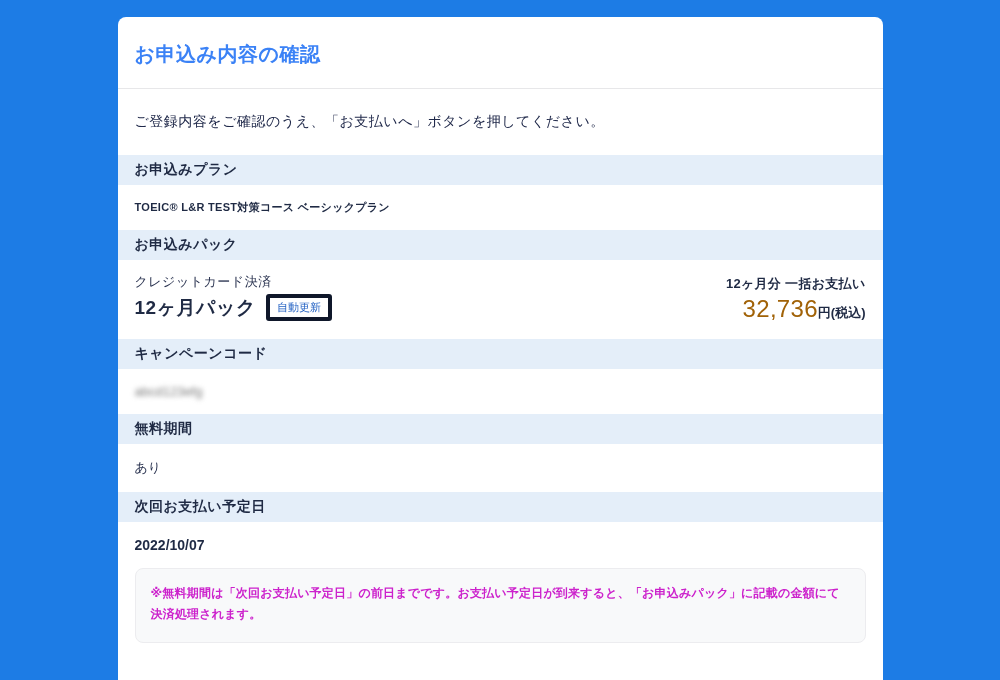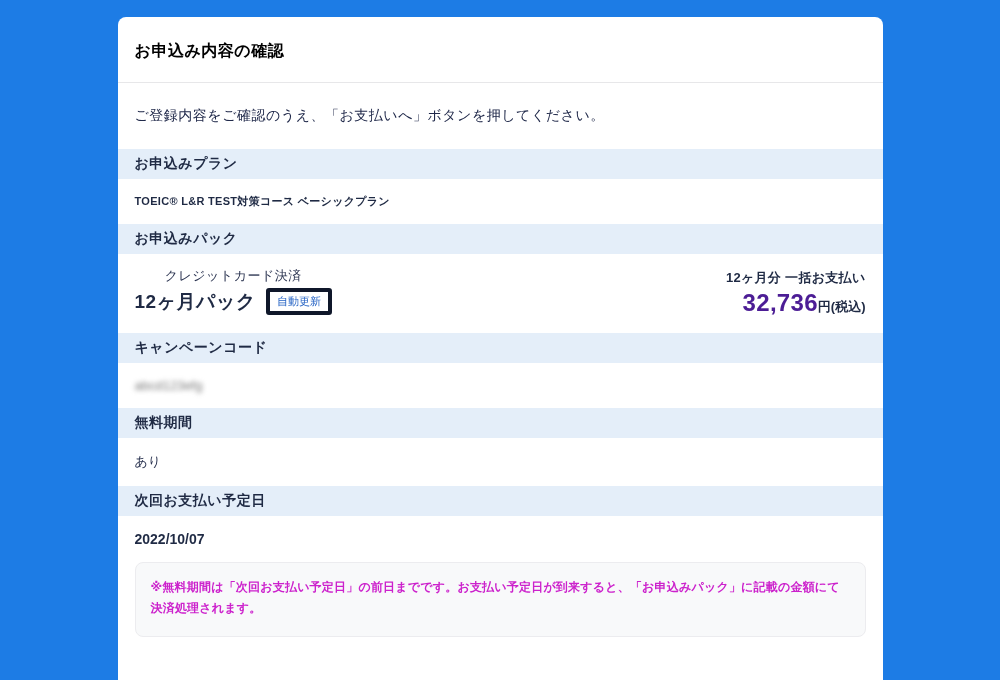--- a/index.html
+++ b/index.html
@@ -16,23 +16,23 @@
     margin: 17px auto 0 auto;
     background: #ffffff;
     border-radius: 8px 8px 0 0;
     overflow: hidden;
   }
   .card-header {
     padding: 24px 17px 20px 17px;
     border-bottom: 1px solid #e7e7e9;
   }
   .card-title {
-    font-size: 16px;
+    font-size: 20px;
     font-weight: bold;
-    color: #000000;
+    color: #3b82f6;
     letter-spacing: 0.5px;
   }
   .intro {
     padding: 24px 17px;
     font-size: 14px;
     color: #20294a;
     letter-spacing: 0.5px;
   }
   .band {
     background: #e4eef9;
@@ -56,21 +56,20 @@
     display: flex;
     justify-content: space-between;
     align-items: flex-start;
     padding: 13px 17px 16px 17px;
   }
   .pack-left .payment-method {
     font-size: 13px;
     color: #2a3350;
     margin-bottom: 3px;
     letter-spacing: 0.5px;
-    text-align: center;
   }
   .pack-name-line { display: flex; align-items: flex-end; gap: 10px; }
   .pack-name {
     font-size: 19px;
     font-weight: bold;
     color: #1f2a44;
     letter-spacing: 0.5px;
   }
   .badge {
     display: inline-block;
@@ -86,22 +85,22 @@
   .price-caption {
     font-size: 13px;
     font-weight: bold;
     color: #1f2a44;
     margin-bottom: 2px;
     letter-spacing: 0.3px;
   }
   .price-line { white-space: nowrap; }
   .price-amount {
     font-size: 24px;
-    font-weight: bold;
-    color: #4c1d95;
+    font-weight: normal;
+    color: #a16207;
     letter-spacing: 0.3px;
   }
   .price-suffix {
     font-size: 13px;
     font-weight: bold;
     color: #1f2a44;
   }
   .row.campaign-value {
     font-size: 13px;
     color: #7a7a7a;

